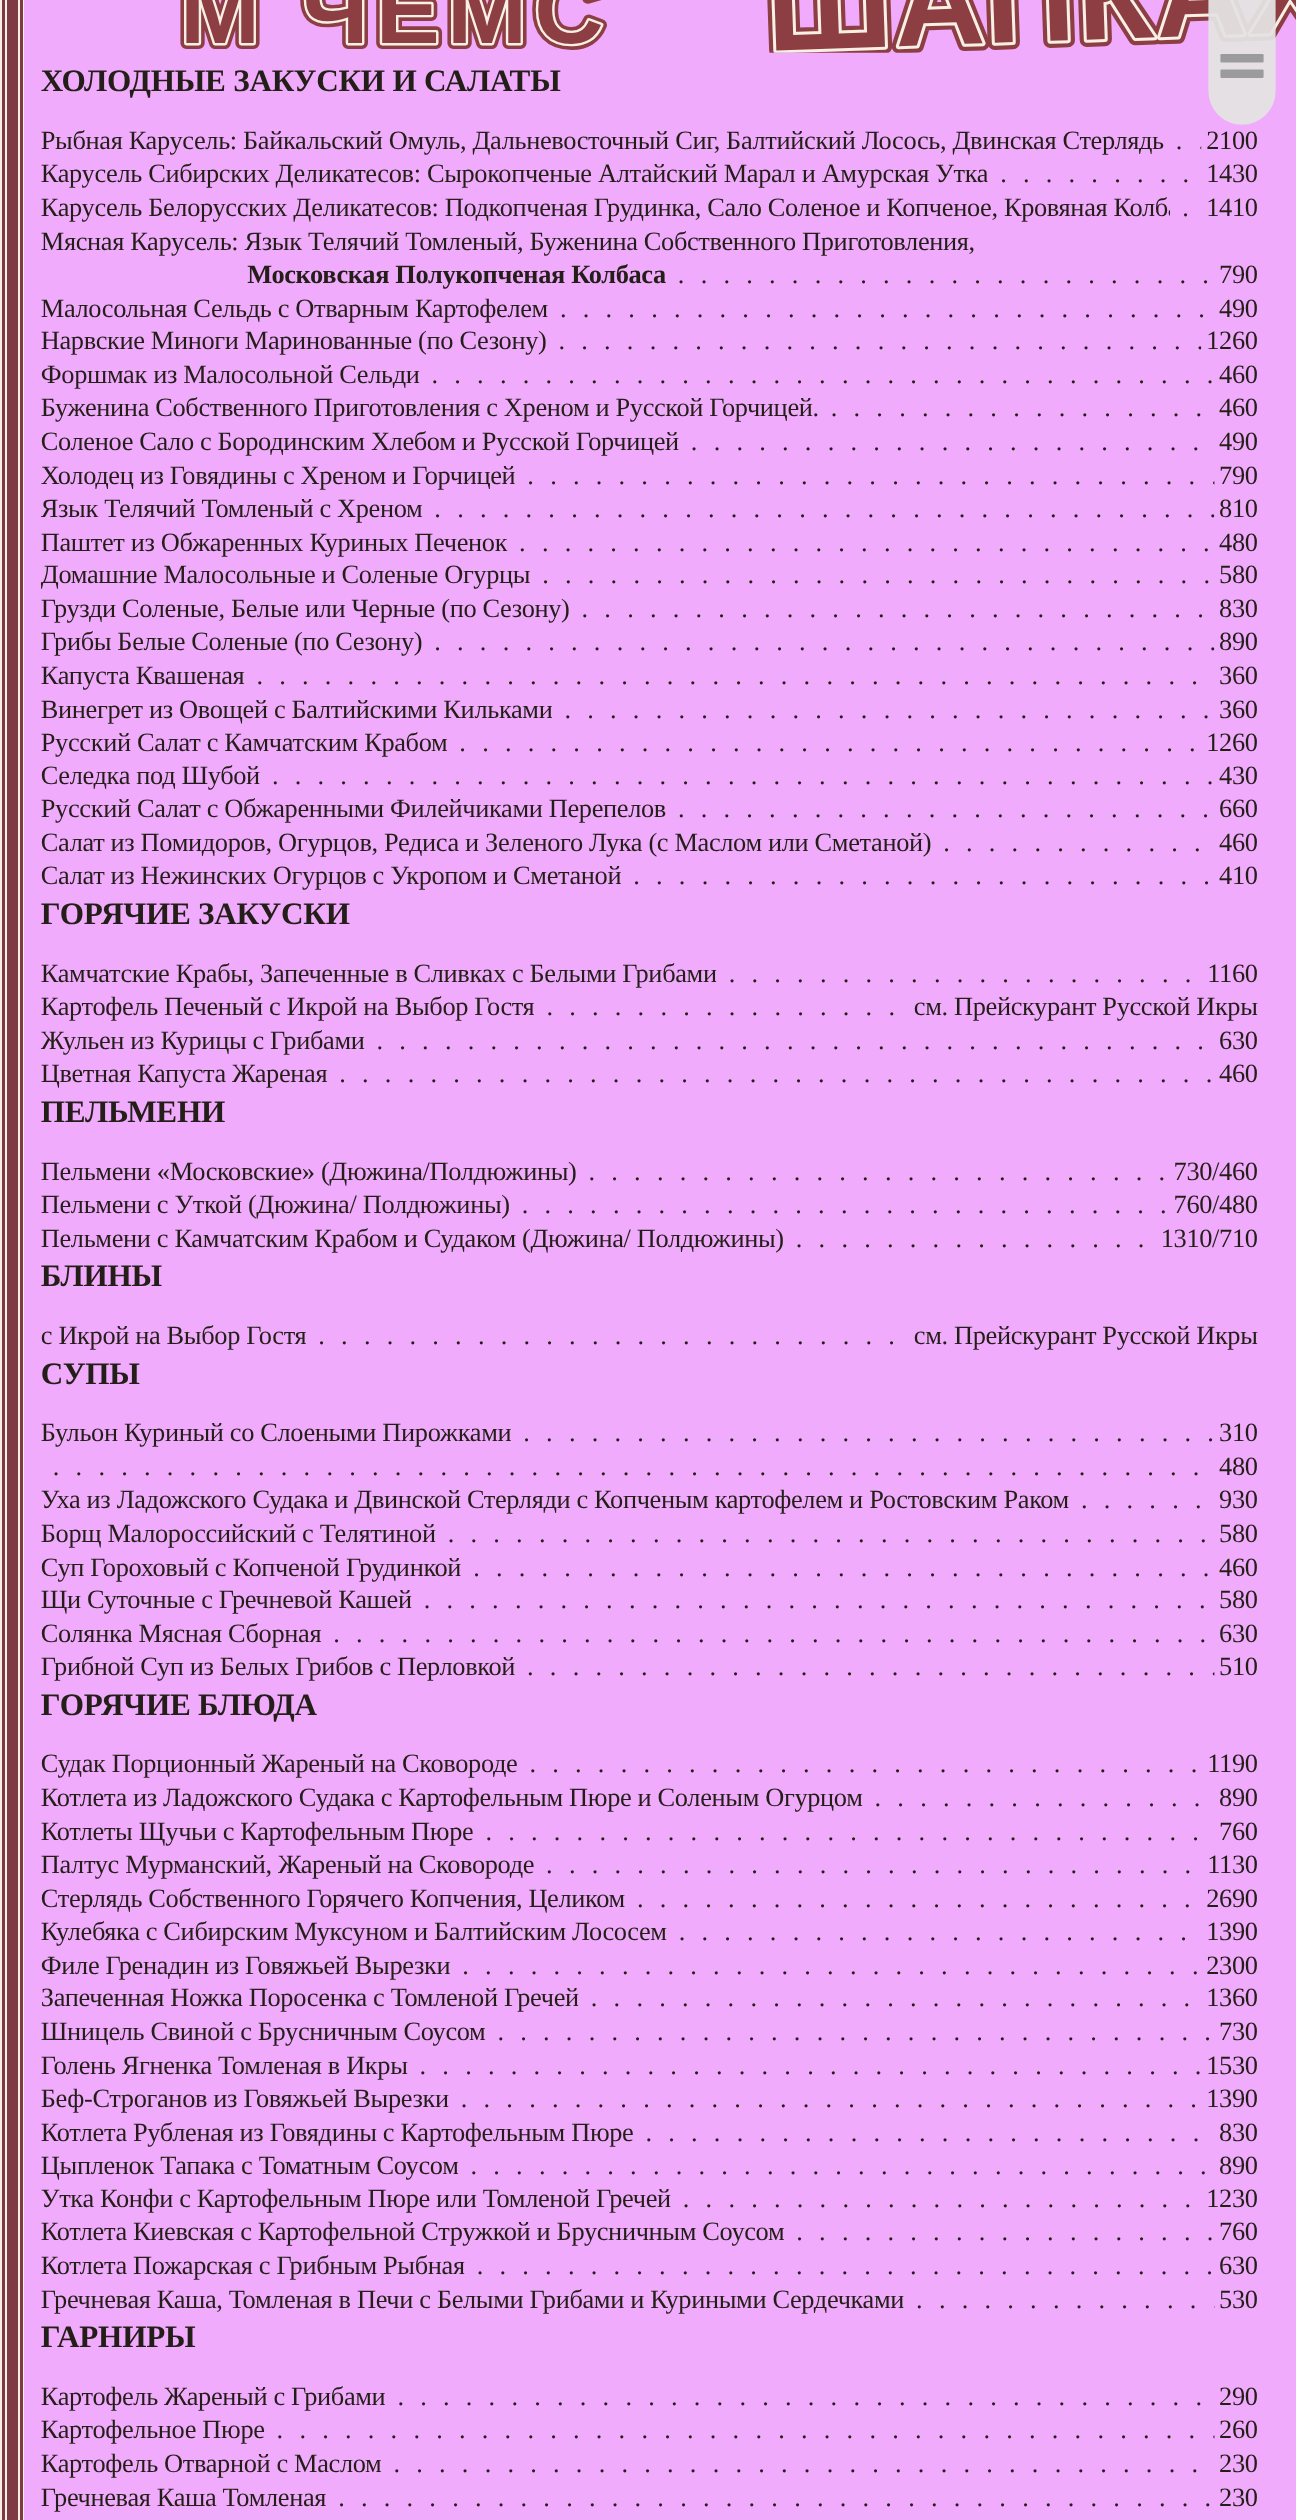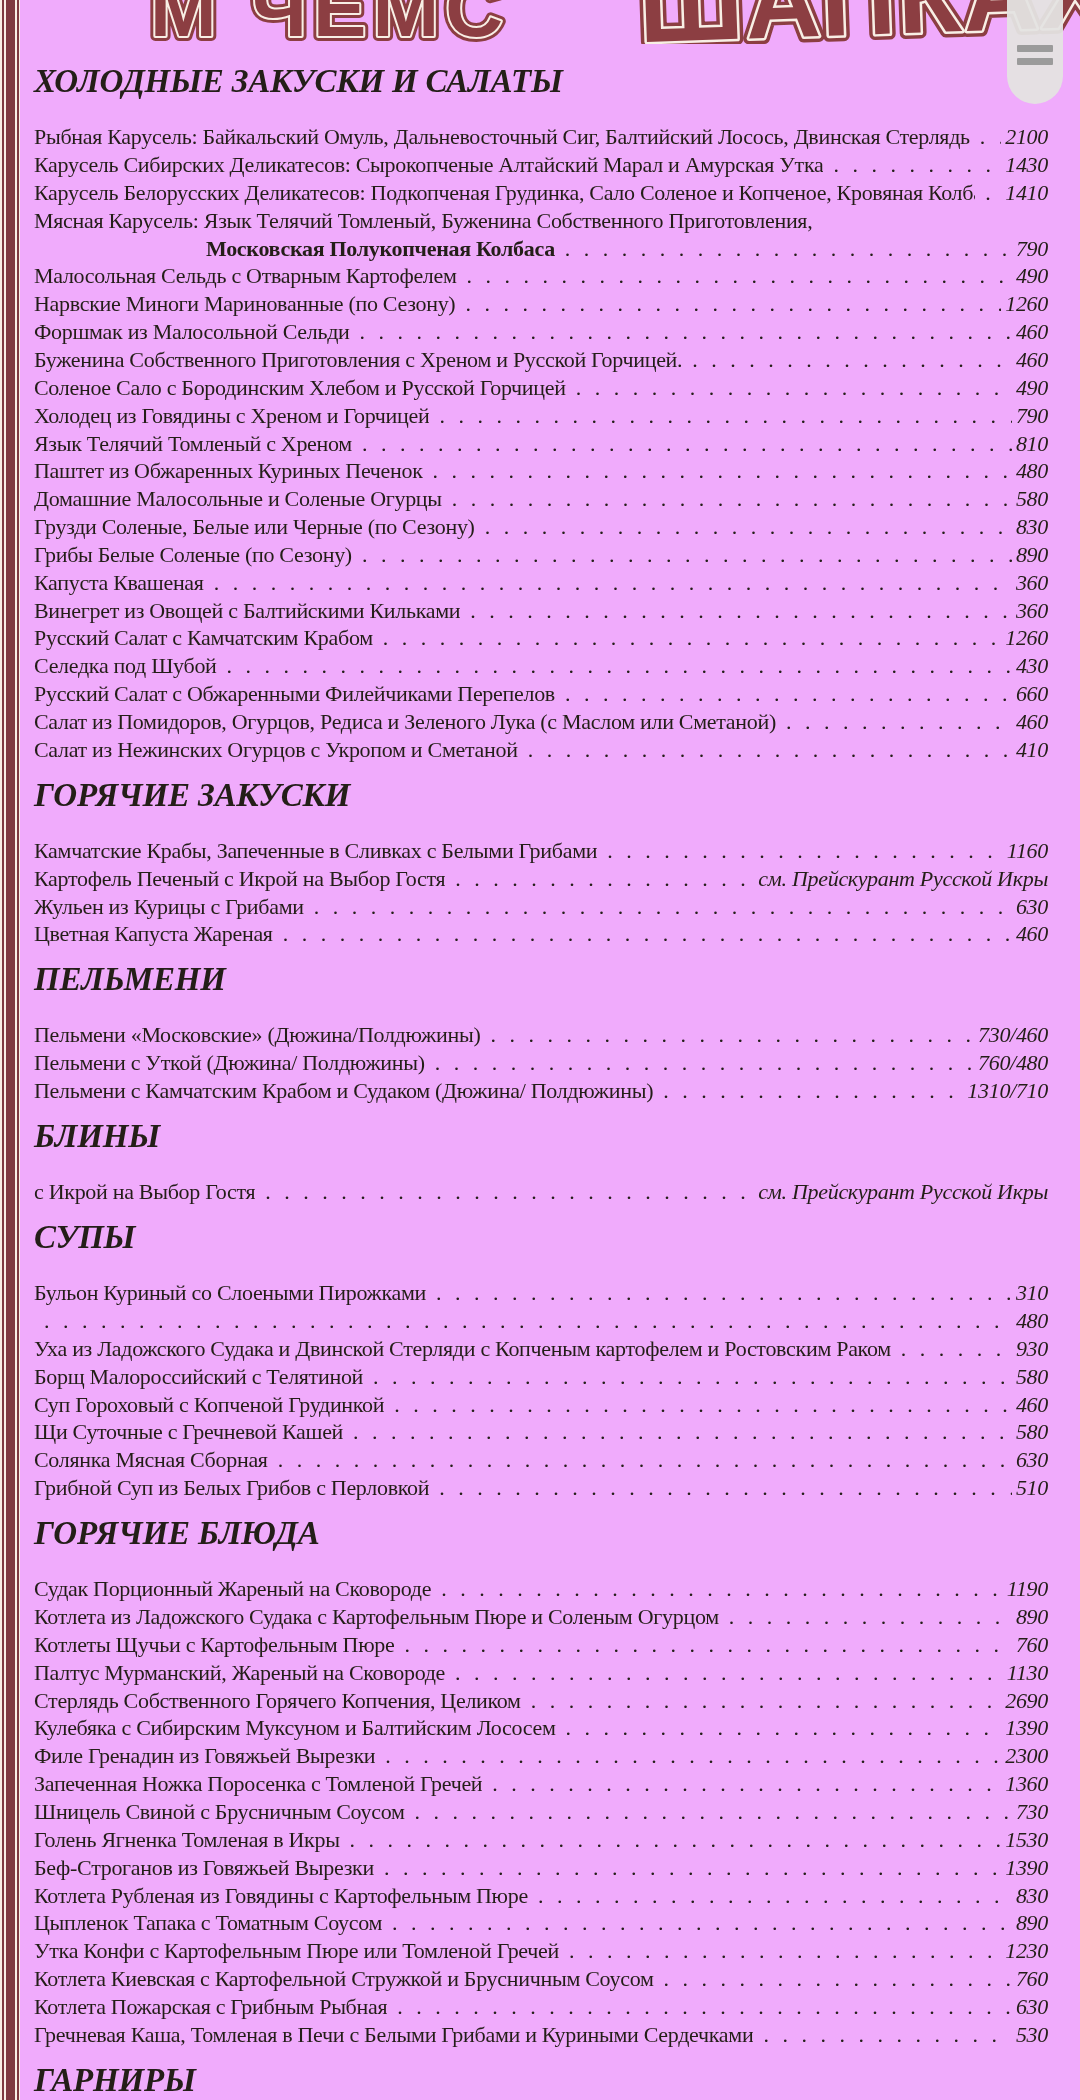--- a/index.html
+++ b/index.html
@@ -26,30 +26,30 @@
 
   
   .menu-btn{position:absolute;top:-30px;right:17px;width:56px;height:134px;
     border-radius:28px;background:rgba(228,227,225,0.95);cursor:pointer;z-index:5;}
   .menu-btn .bar{position:absolute;right:10px;width:36px;height:7px;border-radius:1px;background:#9b9b9b;}
   .menu-btn .bar1{top:75px;}
   .menu-btn .bar2{top:88px;}
 
   main{position:relative;padding:50px 32px 0 34px;z-index:1;}
 
-  .section-title{font-weight:700;font-size:33px;line-height:27.85px;
-    letter-spacing:-0.2px;margin-top:18px;white-space:nowrap;font-style:italic;}
+  .section-title{font-weight:700;font-size:26px;line-height:27.85px;
+    letter-spacing:-0.2px;margin-top:4px;white-space:nowrap;}
 
   .row{display:flex;align-items:baseline;line-height:27.85px;font-size:22px;
     letter-spacing:-0.3px;white-space:nowrap;}
   .name{flex:0 1 auto;min-width:0;overflow:hidden;}
   .leader{flex:1 1 0;min-width:10px;overflow:hidden;white-space:nowrap;
     letter-spacing:2.5px;word-spacing:3px;padding:0 6px 0 10px;}
   .leader::after{content:". . . . . . . . . . . . . . . . . . . . . . . . . . . . . . . . . . . . . . . . . . . . . . . . . . . . . . . . . . . . . . . . . . . . . . . . . . . . . . . . . . . .";}
-  .price{flex:0 0 auto;padding-left:4px;text-align:right;font-style:italic;}
+  .price{flex:0 0 auto;padding-left:4px;text-align:right;}
   .row.indent .name{padding-left:172px;font-weight:bold;}
 </style>
 </head>
 <body>
 
 <div class="page">
 
   <div class="left-stripe"></div>
 
   <header class="logo-band">

